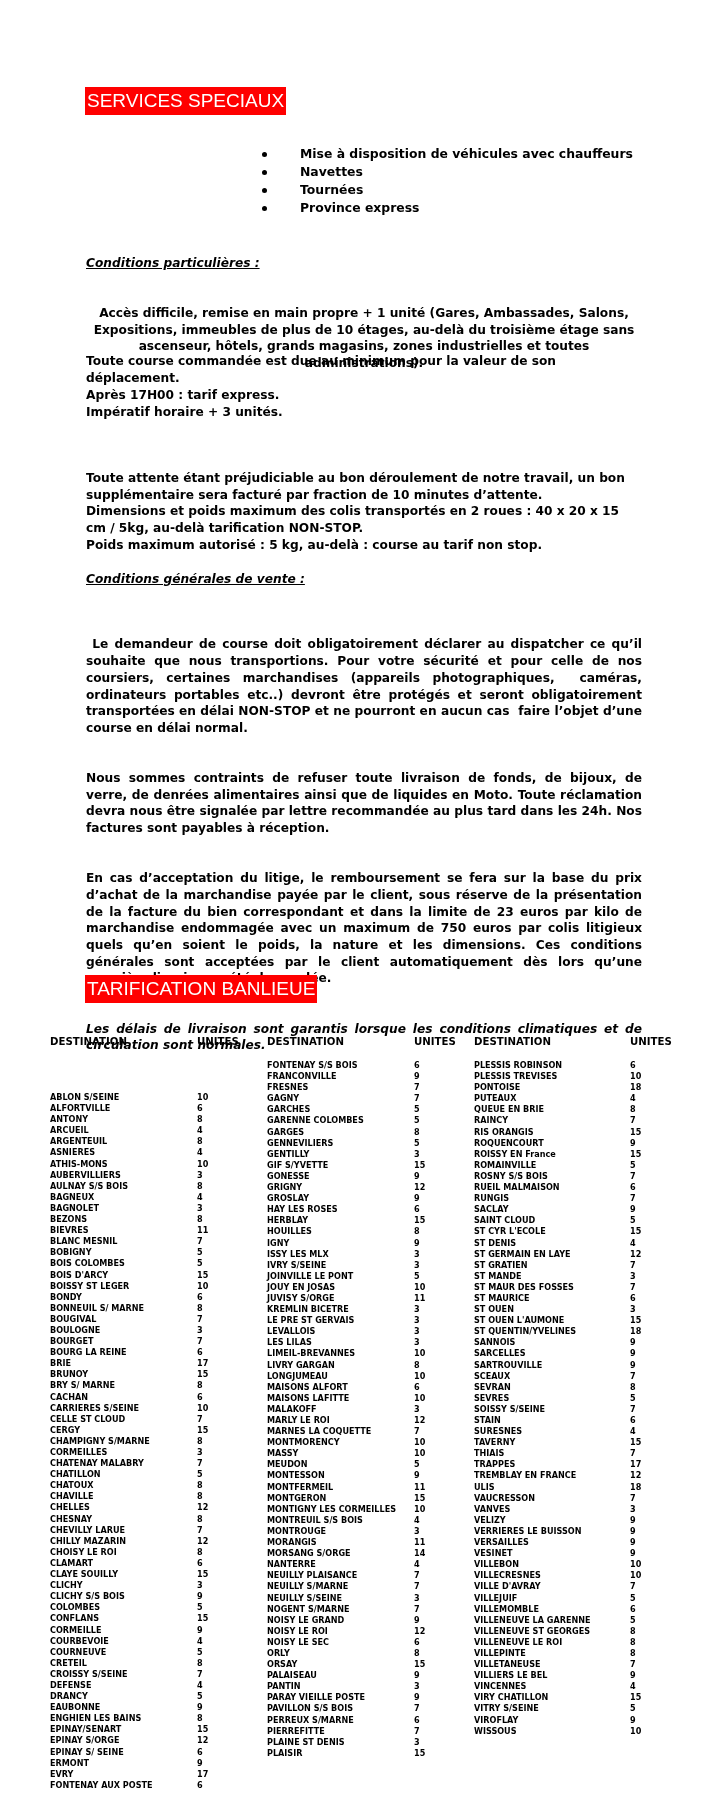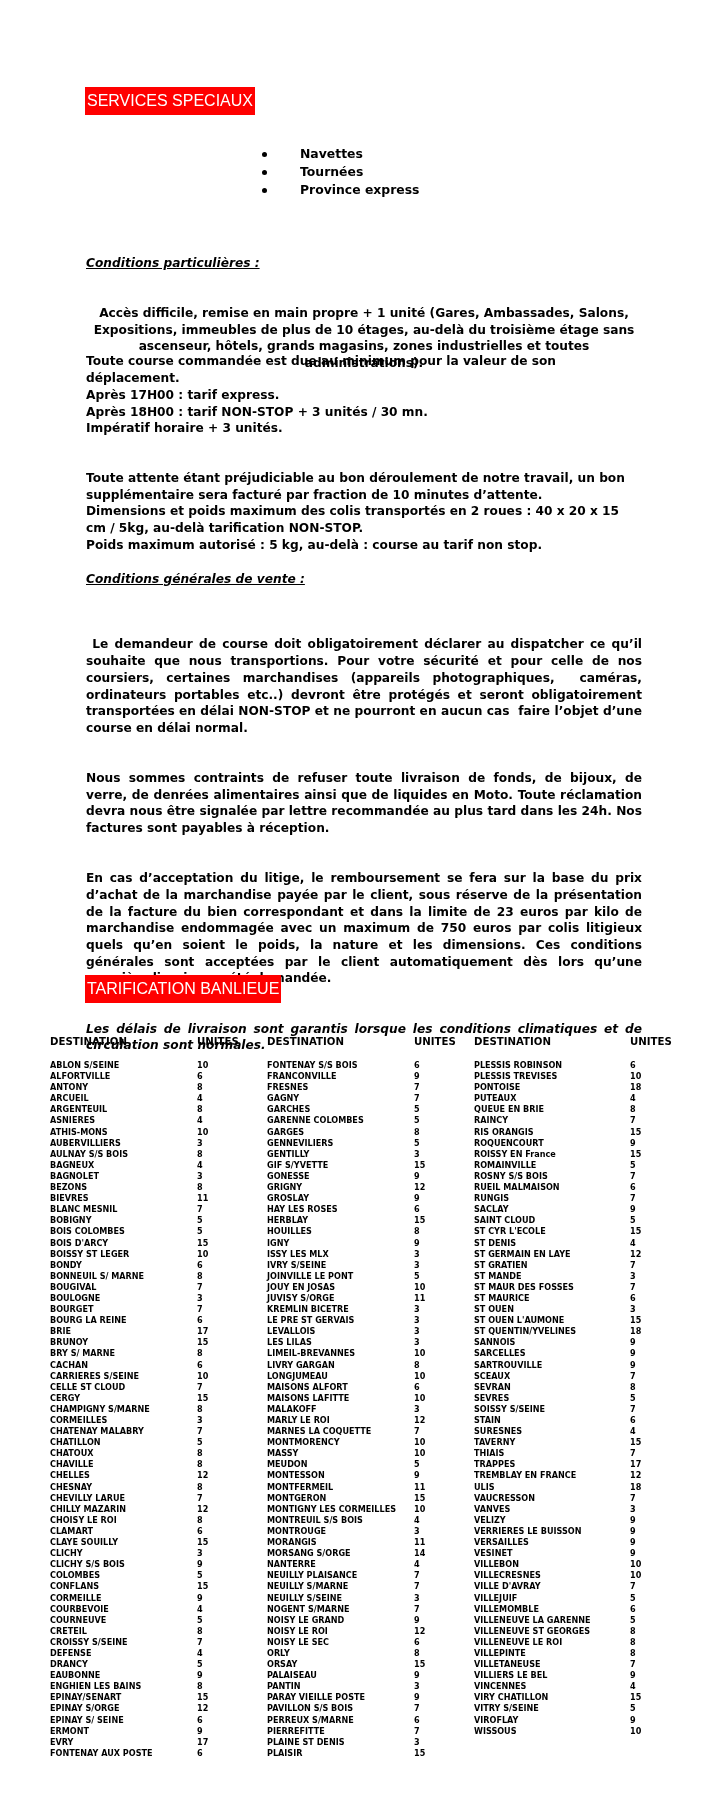--- a/index.html
+++ b/index.html
@@ -1,19 +1,19 @@
 <!DOCTYPE html>
 <html><head>
 <meta charset="utf-8">
 <style>
   html, body { margin: 0; padding: 0; background: #ffffff; }
   body { width: 724px; height: 1814px; position: relative; overflow: hidden;
          font-family: "DejaVu Sans", sans-serif; color: #000; }
   .banner { position: absolute; background: #ff0000; color: #ffffff;
-            font-family: "Liberation Sans", sans-serif; font-size: 16px; line-height: 28px;
+            font-family: "Liberation Sans", sans-serif; font-size: 19px; line-height: 28px;
             padding: 0 2px; white-space: nowrap; letter-spacing: 0px; }
   .bullets { position: absolute; left: 262px; top: 145px; margin: 0; padding: 0; list-style: none; }
   .bullets li { position: relative; height: 18px; line-height: 18px; font-size: 12.4px; font-weight: bold;
                 padding-left: 38px; white-space: nowrap; }
   .bullets li .dot { position: absolute; left: 0; top: 7px; width: 5px; height: 5px; border-radius: 50%; background: #000; }
   .subhead { position: absolute; left: 86px; font-size: 12.2px; font-weight: bold; font-style: italic;
              text-decoration: underline; white-space: nowrap; }
   .para { position: absolute; left: 86px; width: 556px; font-size: 12.2px; font-weight: bold;
           line-height: 16.7px; margin: 0; }
   .para p { margin: 0; }
@@ -24,36 +24,36 @@
   .col li { height: 11.1px; line-height: 11.1px; font-size: 8.1px; font-weight: bold; white-space: nowrap;
             position: relative; }
   .col li .u { position: absolute; }
 </style>
 </head>
 <body>
 
 <div class="banner" style="left:85px; top:87px;">SERVICES SPECIAUX</div>
 
 <ul class="bullets">
+  <li><span class="dot"></span><span>Mise à disposition de véhicules avec chauffeurs</span></li>
   <li><span class="dot"></span><span>Navettes</span></li>
   <li><span class="dot"></span><span>Tournées</span></li>
   <li><span class="dot"></span><span>Province express</span></li>
 </ul>
 
 <div class="subhead" style="top:256px;">Conditions particulières :</div>
 
 <div class="para" style="top:305px;text-align:center;">
   <p>Accès difficile, remise en main propre + 1 unité (Gares, Ambassades, Salons, Expositions, immeubles de plus de 10 étages, au-delà du troisième étage sans ascenseur, hôtels, grands magasins, zones industrielles et toutes administrations).</p>
 </div>
 <div class="para" style="top:353px;">
   <p>Toute course commandée est due au minimum  pour la valeur de son déplacement.</p>
 </div>
 <div class="para" style="top:387px;">
   <p>Après 17H00 : tarif express.</p>
-  <p>Après 18H00 : tarif NON-STOP + 3 unités / 30 mn.</p>
   <p>Impératif horaire + 3 unités.</p>
 </div>
 <div class="para" style="top:470px;">
   <p>Toute attente étant préjudiciable au bon déroulement de notre travail, un bon supplémentaire sera facturé  par fraction de 10 minutes d’attente.</p>
   <p>Dimensions et poids maximum des colis transportés en 2 roues : 40 x 20 x 15 cm / 5kg, au-delà tarification  NON-STOP.</p>
   <p>Poids maximum autorisé : 5 kg, au-delà : course au tarif non stop.</p>
 </div>
 
 <div class="subhead" style="top:572px;">Conditions générales de vente :</div>
 
@@ -66,21 +66,21 @@
 
 <div class="banner" style="left:85px; top:975px;">TARIFICATION BANLIEUE</div>
 
 <div class="tbl-head" style="left:50px;">DESTINATION</div>
 <div class="tbl-head" style="left:197px;">UNITES</div>
 <div class="tbl-head" style="left:267px;">DESTINATION</div>
 <div class="tbl-head" style="left:414px;">UNITES</div>
 <div class="tbl-head" style="left:474px;">DESTINATION</div>
 <div class="tbl-head" style="left:630px;">UNITES</div>
 
-<ul class="col" id="col0" style="left:50px;">
+<ul class="col" id="col0" style="left:50px;margin-top:32px;">
     <li><span>ABLON S/SEINE</span><span class="u" style="left: 147px;">10</span></li>
     <li><span>ALFORTVILLE</span><span class="u" style="left: 147px;">6</span></li>
     <li><span>ANTONY</span><span class="u" style="left: 147px;">8</span></li>
     <li><span>ARCUEIL</span><span class="u" style="left: 147px;">4</span></li>
     <li><span>ARGENTEUIL</span><span class="u" style="left: 147px;">8</span></li>
     <li><span>ASNIERES</span><span class="u" style="left: 147px;">4</span></li>
     <li><span>ATHIS-MONS</span><span class="u" style="left: 147px;">10</span></li>
     <li><span>AUBERVILLIERS</span><span class="u" style="left: 147px;">3</span></li>
     <li><span>AULNAY S/S BOIS</span><span class="u" style="left: 147px;">8</span></li>
     <li><span>BAGNEUX</span><span class="u" style="left: 147px;">4</span></li>

